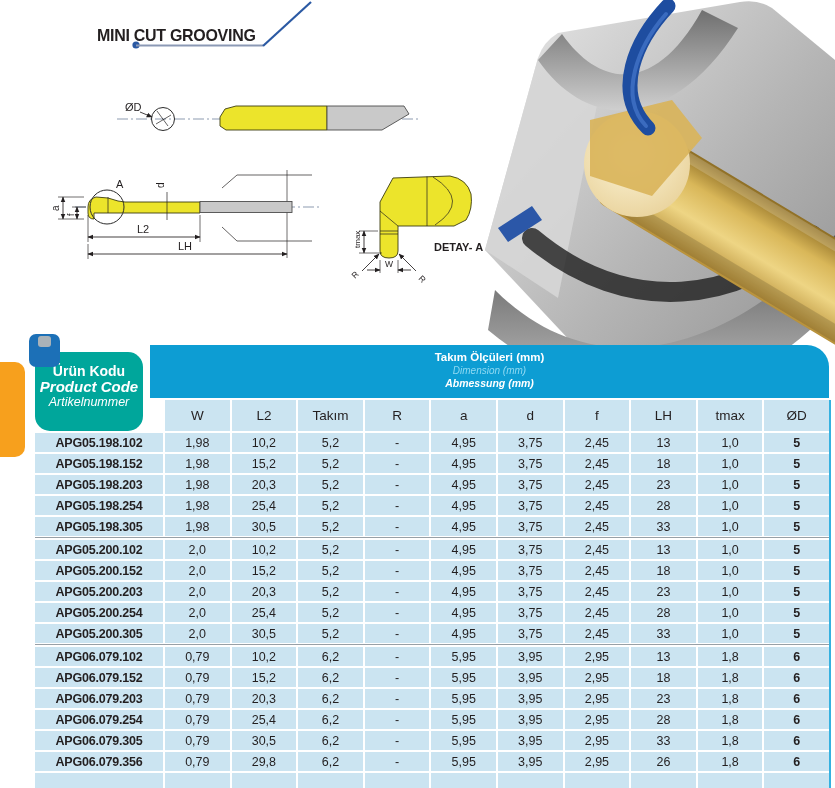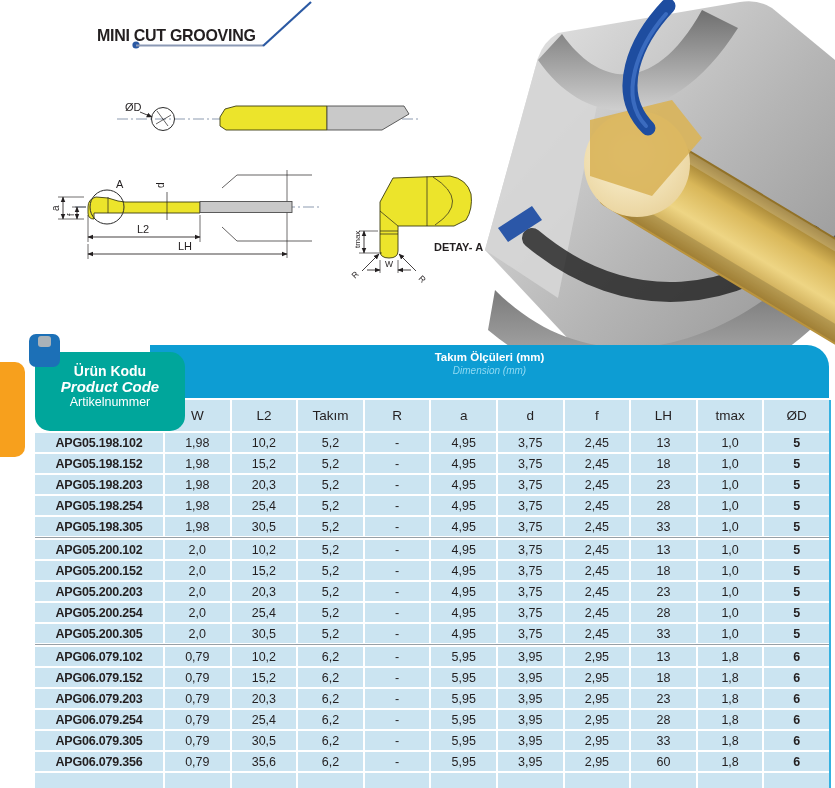--- a/index.html
+++ b/index.html
@@ -23,26 +23,26 @@
   #render3d{left:440px;top:0;z-index:0;}
   
   .orange-tab{left:0;top:362px;width:25px;height:95px;background:#f7a01d;
     border-radius:0 10px 10px 0;z-index:2;}
   
   .bookmark{left:29px;top:334px;width:31px;height:33px;background:#1c70b7;
     border-radius:7px;z-index:4;}
   .bookmark-notch{position:absolute;left:9px;top:2px;width:13px;height:11px;
     background:#a9b2b8;border-radius:3px;}
   
-  .teal-head{left:35px;top:352px;width:150px;height:79px;background:#00a69b;
+  .teal-head{left:35px;top:352px;width:108px;height:79px;background:#00a69b;
     border-radius:15px;z-index:3;color:#fff;text-align:center;padding-top:11px;
     box-sizing:border-box;}
   .teal-head .t1{font-size:14px;font-weight:bold;line-height:16px;}
   .teal-head .t2{font-size:15px;font-weight:bold;font-style:italic;line-height:16px;}
-  .teal-head .t3{font-size:12.5px;line-height:15px;}
+  .teal-head .t3{font-size:12.5px;font-style:italic;line-height:15px;}
   .blue-head{left:150px;top:345px;width:679px;height:53px;background:#0d9dd3;
     border-radius:0 22px 0 0;z-index:1;text-align:center;padding-top:5px;box-sizing:border-box;}
   .blue-head .b1{font-size:11.5px;font-weight:bold;color:#fff;line-height:14px;}
   .blue-head .b2{font-size:10px;font-style:italic;color:#8fd9f2;line-height:13px;}
   .blue-head .b3{font-size:10.5px;font-weight:bold;font-style:italic;color:#fff;line-height:13px;}
   .col-head{left:165px;top:400px;width:664px;display:grid;
     grid-template-columns:repeat(10,1fr);column-gap:2px;z-index:1;}
   .col-head .cell{height:31px;font-size:13.5px;}
   .tbody{left:35px;top:433px;width:794px;z-index:1;}
   .trow{display:grid;grid-template-columns:128px repeat(10,1fr);column-gap:2px;
@@ -194,20 +194,21 @@
 
 <div class="abs teal-head">
   <div class="t1">Ürün Kodu</div>
   <div class="t2">Product Code</div>
   <div class="t3">Artikelnummer</div>
 </div>
 
 <div class="abs blue-head">
   <div class="b1">Takım Ölçüleri (mm)</div>
   <div class="b2">Dimension (mm)</div>
+  <div class="b3">Abmessung (mm)</div>
 </div>
 
 <div class="abs col-head">
   <div class="cell">W</div>
   <div class="cell">L2</div>
   <div class="cell">Takım</div>
   <div class="cell">R</div>
   <div class="cell">a</div>
   <div class="cell">d</div>
   <div class="cell">f</div>
@@ -410,27 +411,27 @@
       <div class="cell">5,95</div>
       <div class="cell">3,95</div>
       <div class="cell">2,95</div>
       <div class="cell">33</div>
       <div class="cell">1,8</div>
       <div class="cell od">6</div>
     </div>
     <div class="trow">
       <div class="cell code">APG06.079.356</div>
       <div class="cell">0,79</div>
-      <div class="cell">35,6</div>
-      <div class="cell">6,2</div>
-      <div class="cell">-</div>
-      <div class="cell">5,95</div>
-      <div class="cell">3,95</div>
-      <div class="cell">2,95</div>
-      <div class="cell">60</div>
+      <div class="cell">29,8</div>
+      <div class="cell">6,2</div>
+      <div class="cell">-</div>
+      <div class="cell">5,95</div>
+      <div class="cell">3,95</div>
+      <div class="cell">2,95</div>
+      <div class="cell">26</div>
       <div class="cell">1,8</div>
       <div class="cell od">6</div>
     </div>
     <div class="trow">
       <div class="cell tall"></div>
       <div class="cell tall"></div>
       <div class="cell tall"></div>
       <div class="cell tall"></div>
       <div class="cell tall"></div>
       <div class="cell tall"></div>

